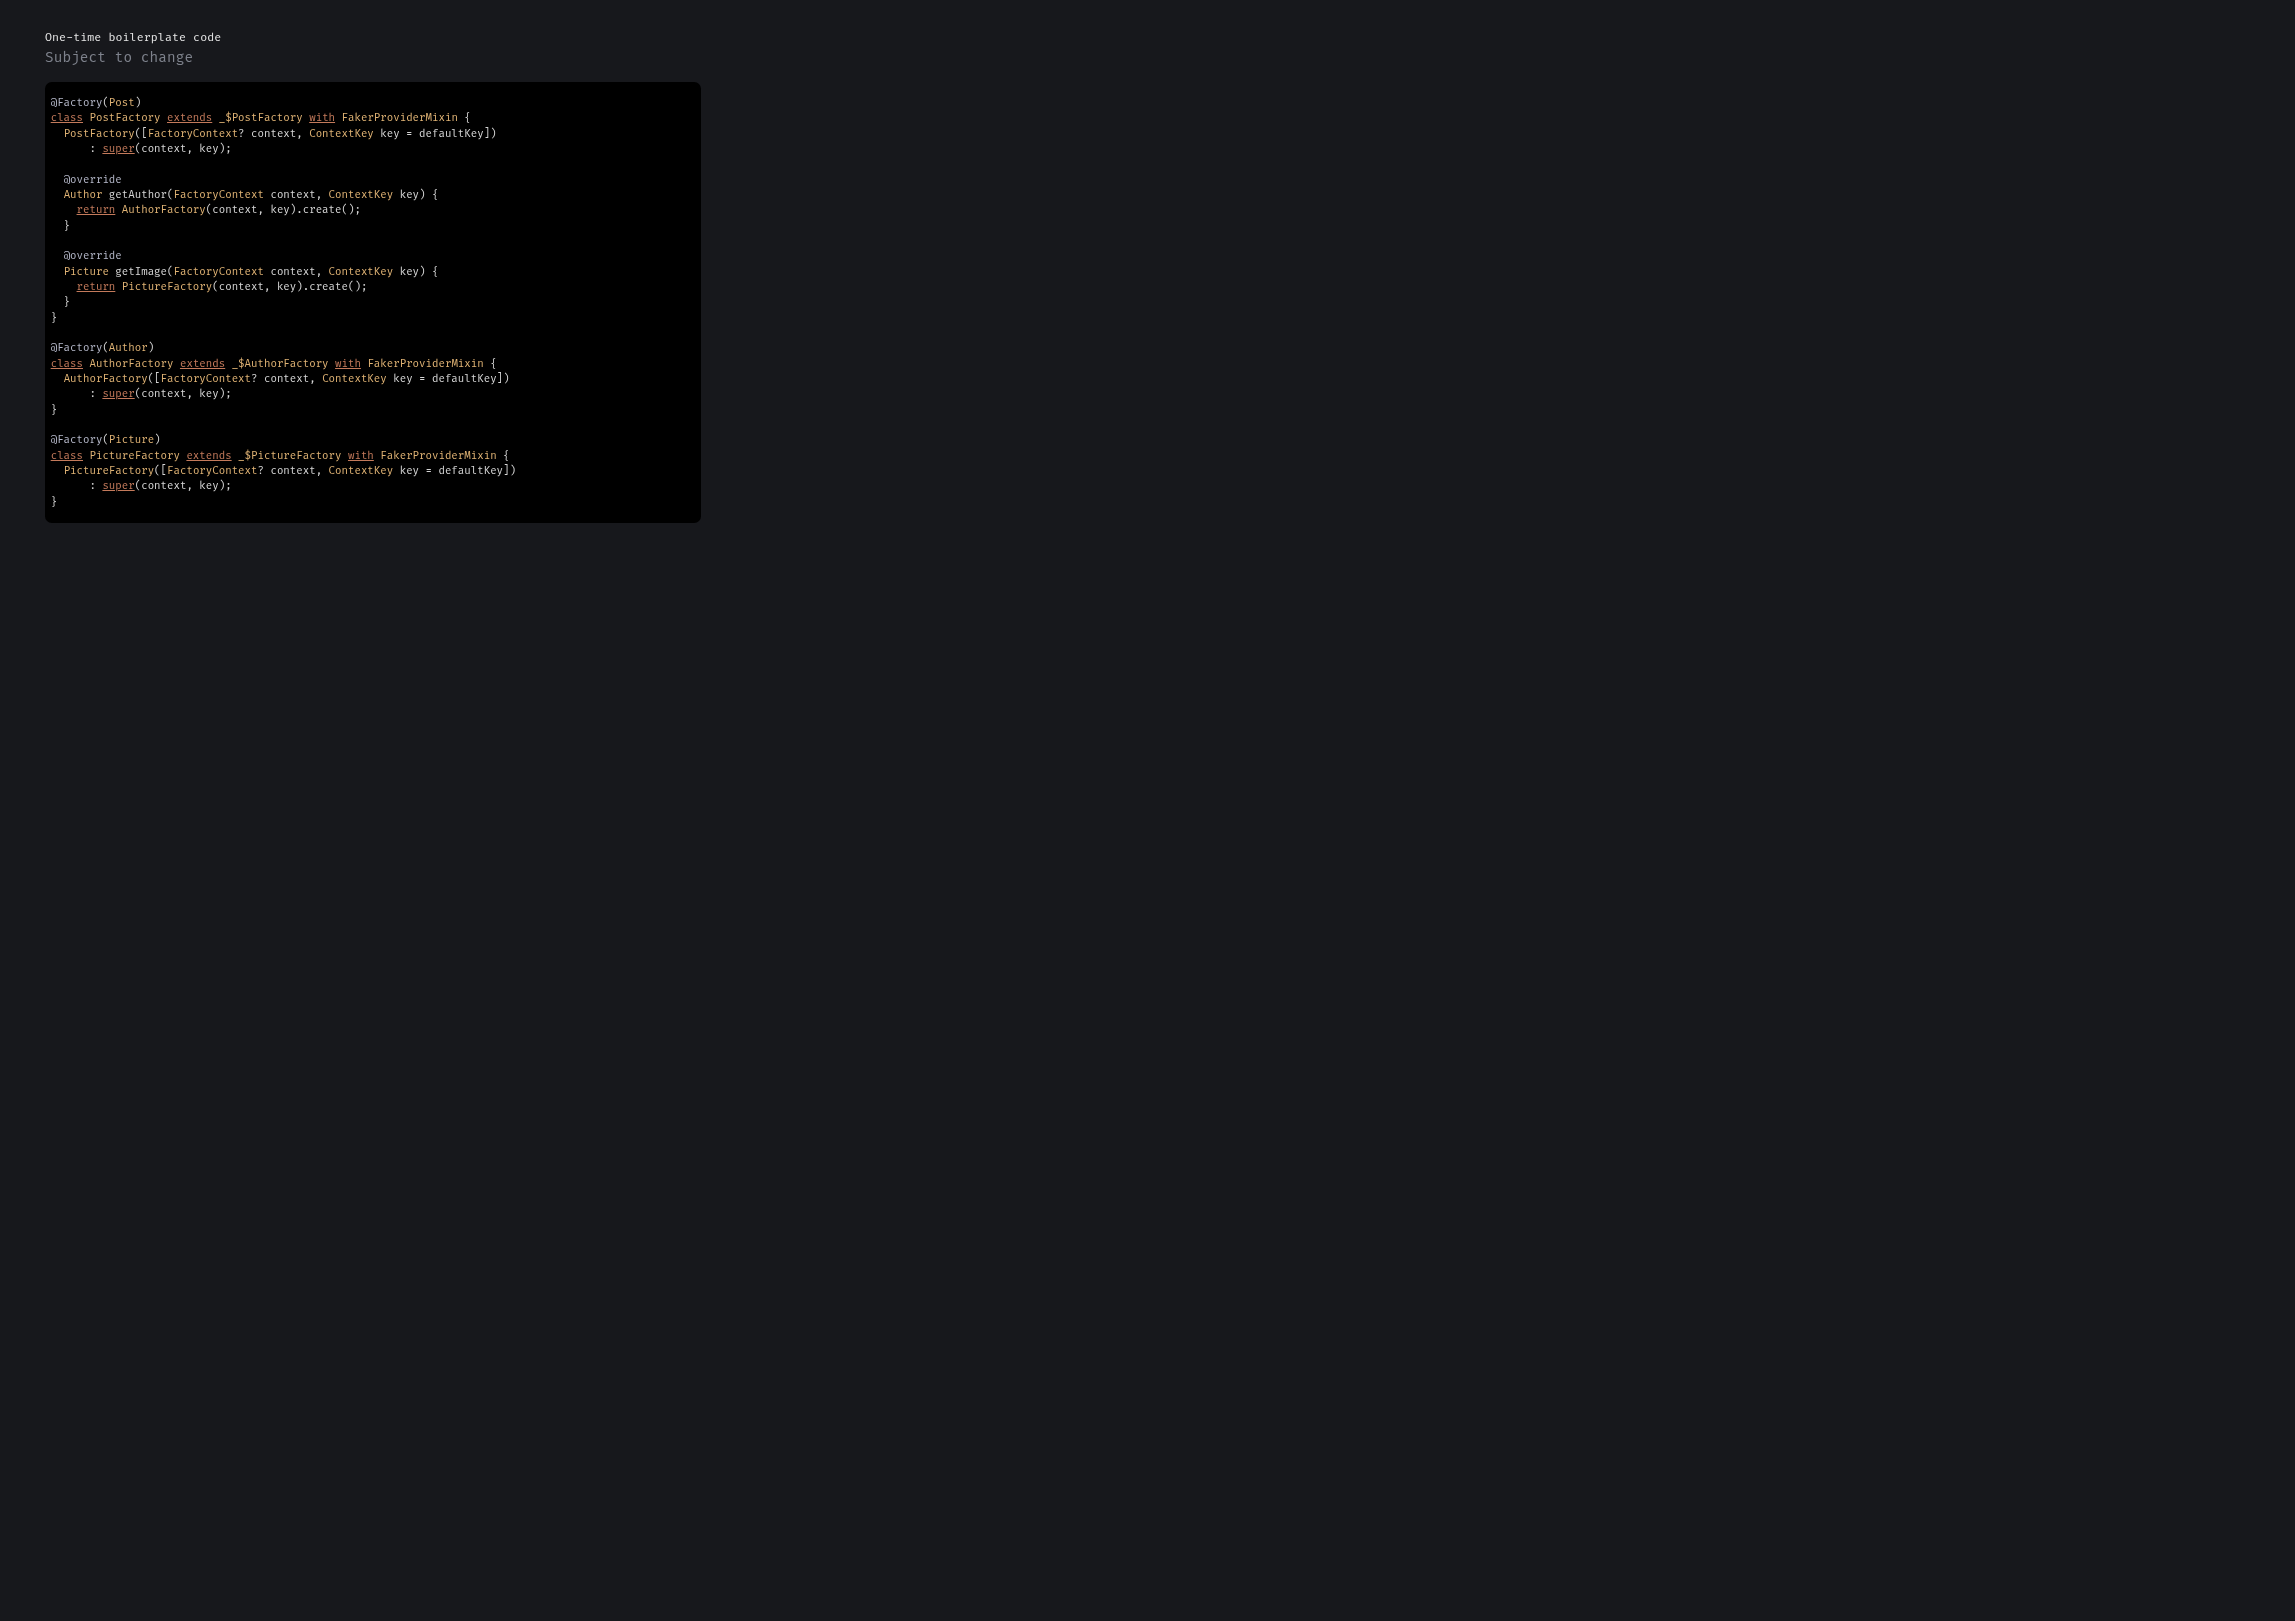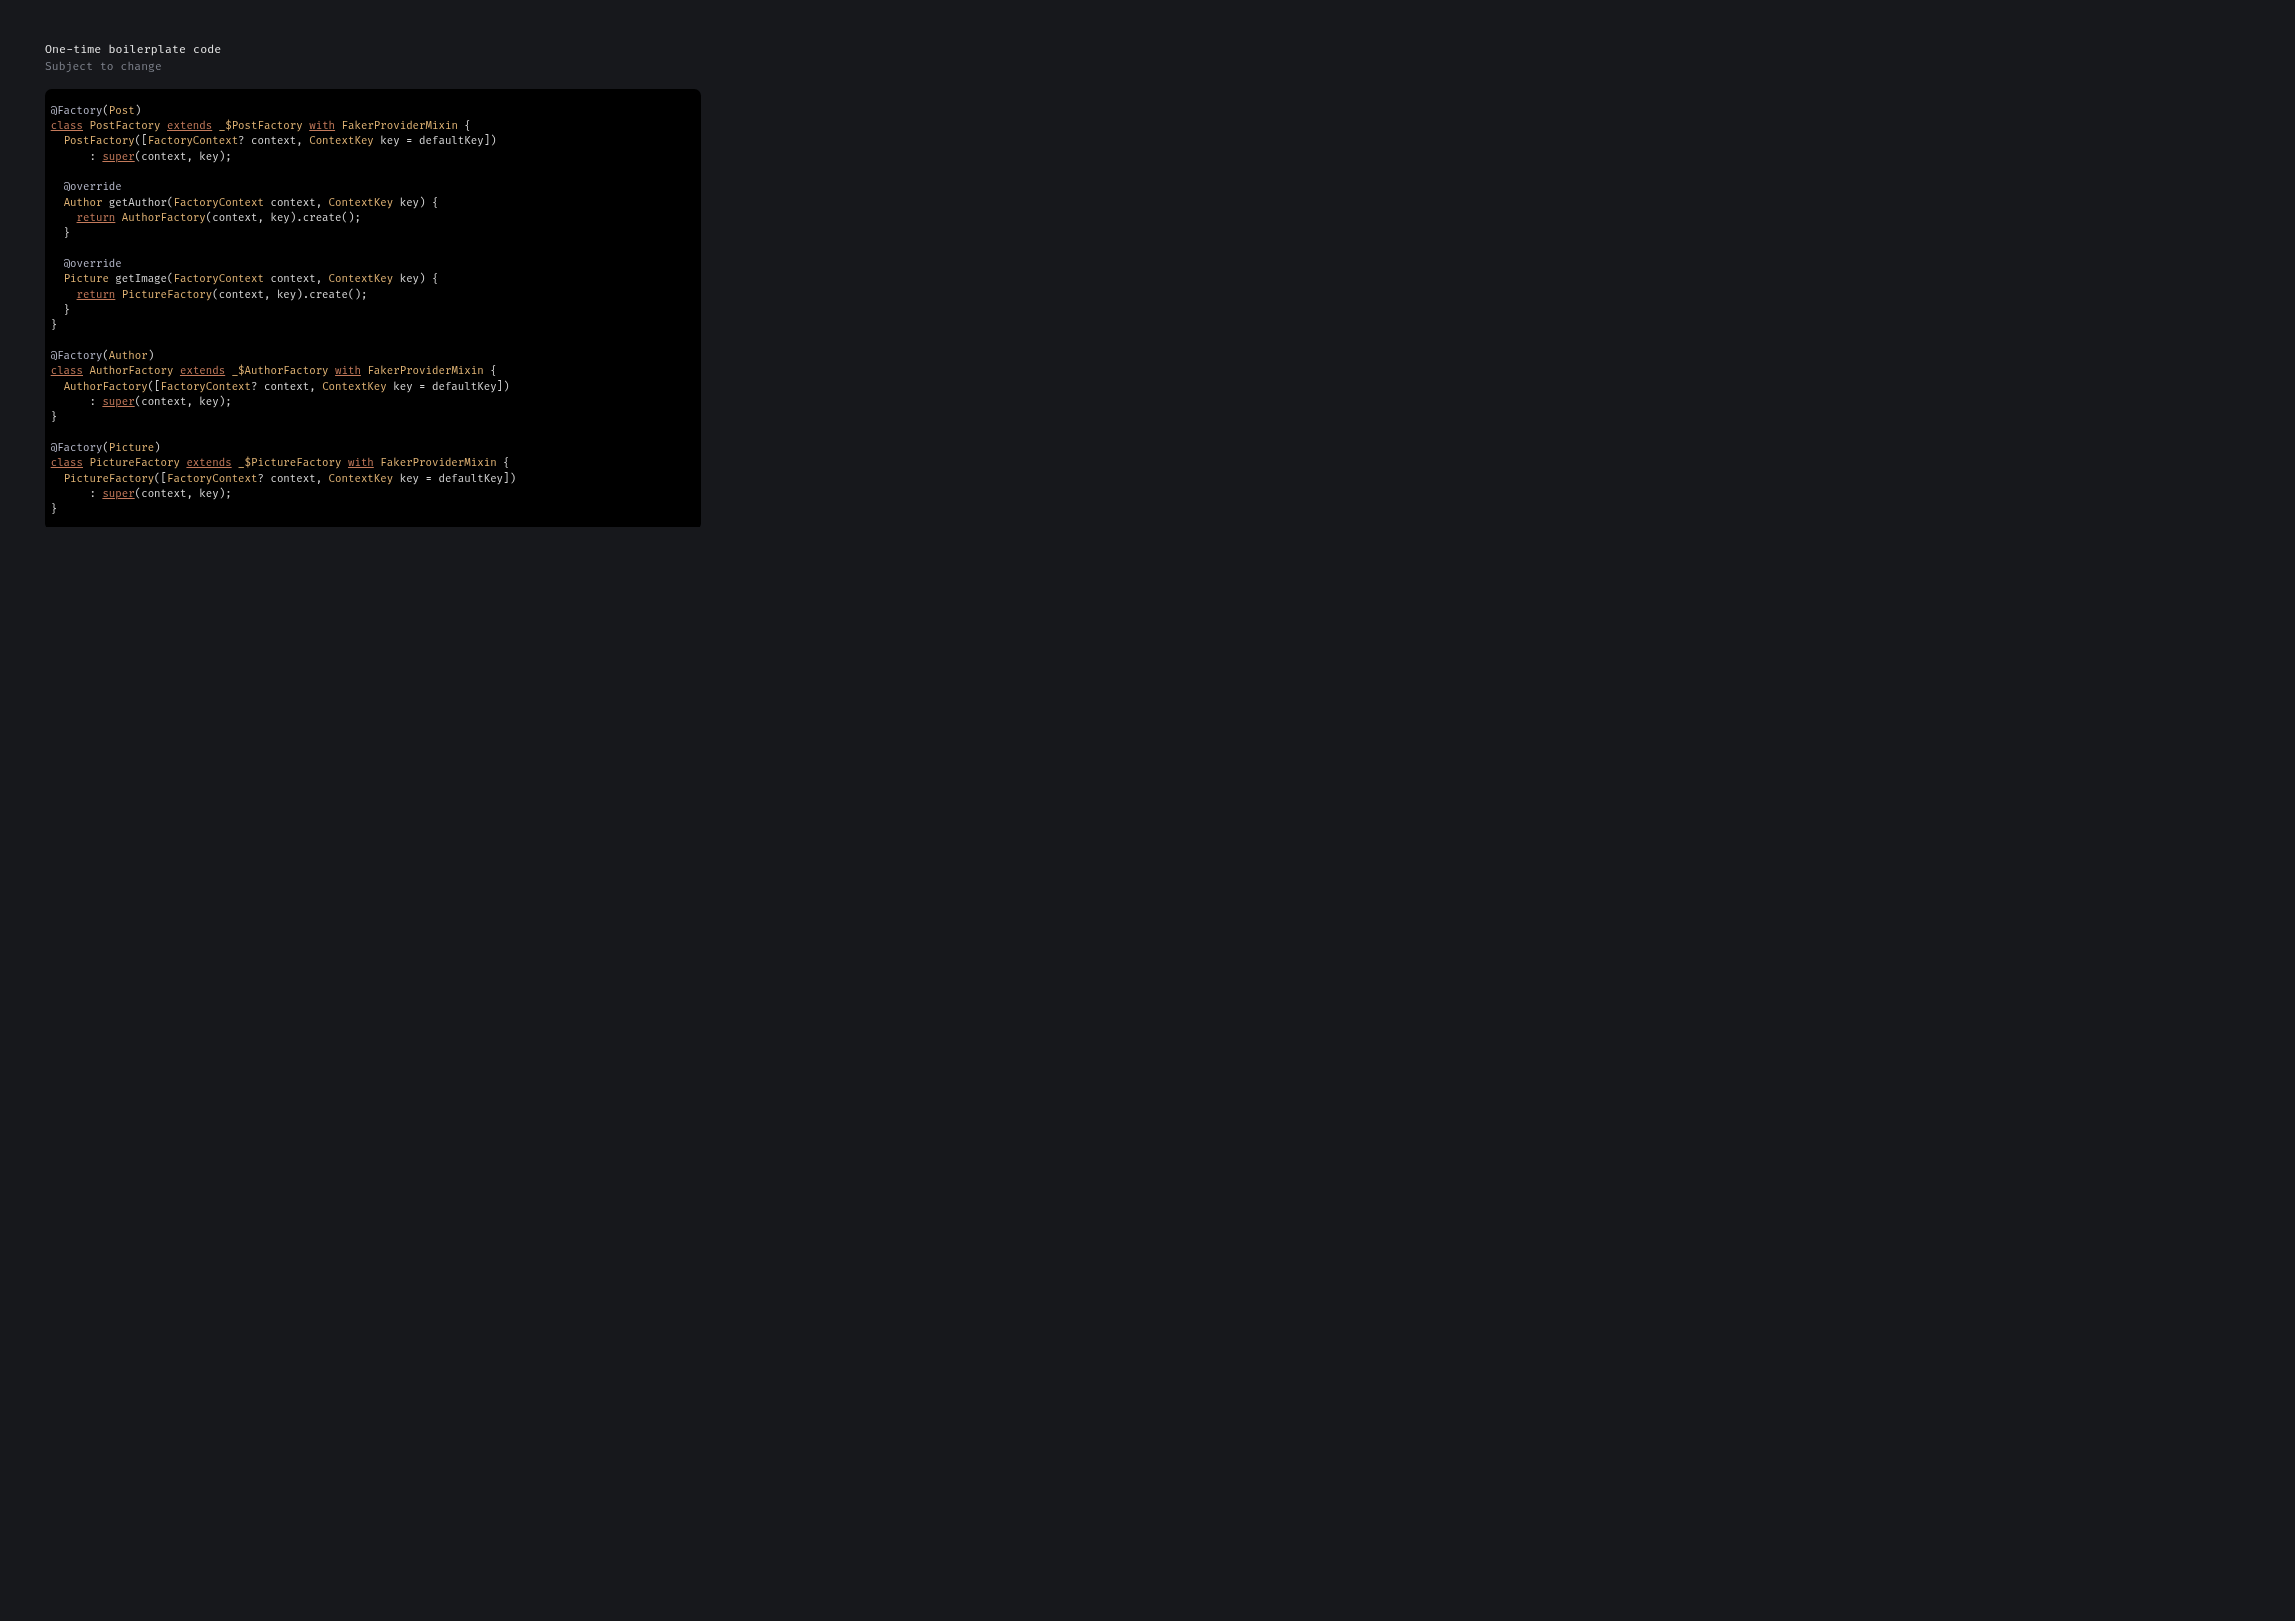--- a/index.html
+++ b/index.html
@@ -4,31 +4,31 @@
 <style>
   html, body {
     margin: 0;
     padding: 0;
     background: #17181c;
     width: 746px;
     height: 527px;
     font-family: "Fira Code", "JetBrains Mono", "SF Mono", Menlo, Consolas, monospace;
   }
   .page {
-    padding: 42px 45px 23px 45px;
+    padding: 30px 45px 23px 45px;
   }
   .title {
     color: #e6e6e6;
     font-size: 11.3px;
     letter-spacing: 0.1px;
     line-height: 1.5;
   }
   .subtitle {
     color: #7e828c;
-    font-size: 11px;
+    font-size: 14px;
     letter-spacing: 0.1px;
     line-height: 1.5;
   }
   .code-block {
     margin-top: 13.6px;
     background: #000000;
     border-radius: 6.8px;
     padding: 13.6px 5.7px 13.6px 5.7px;
     font-size: 10.5px;
     line-height: 1.46;

